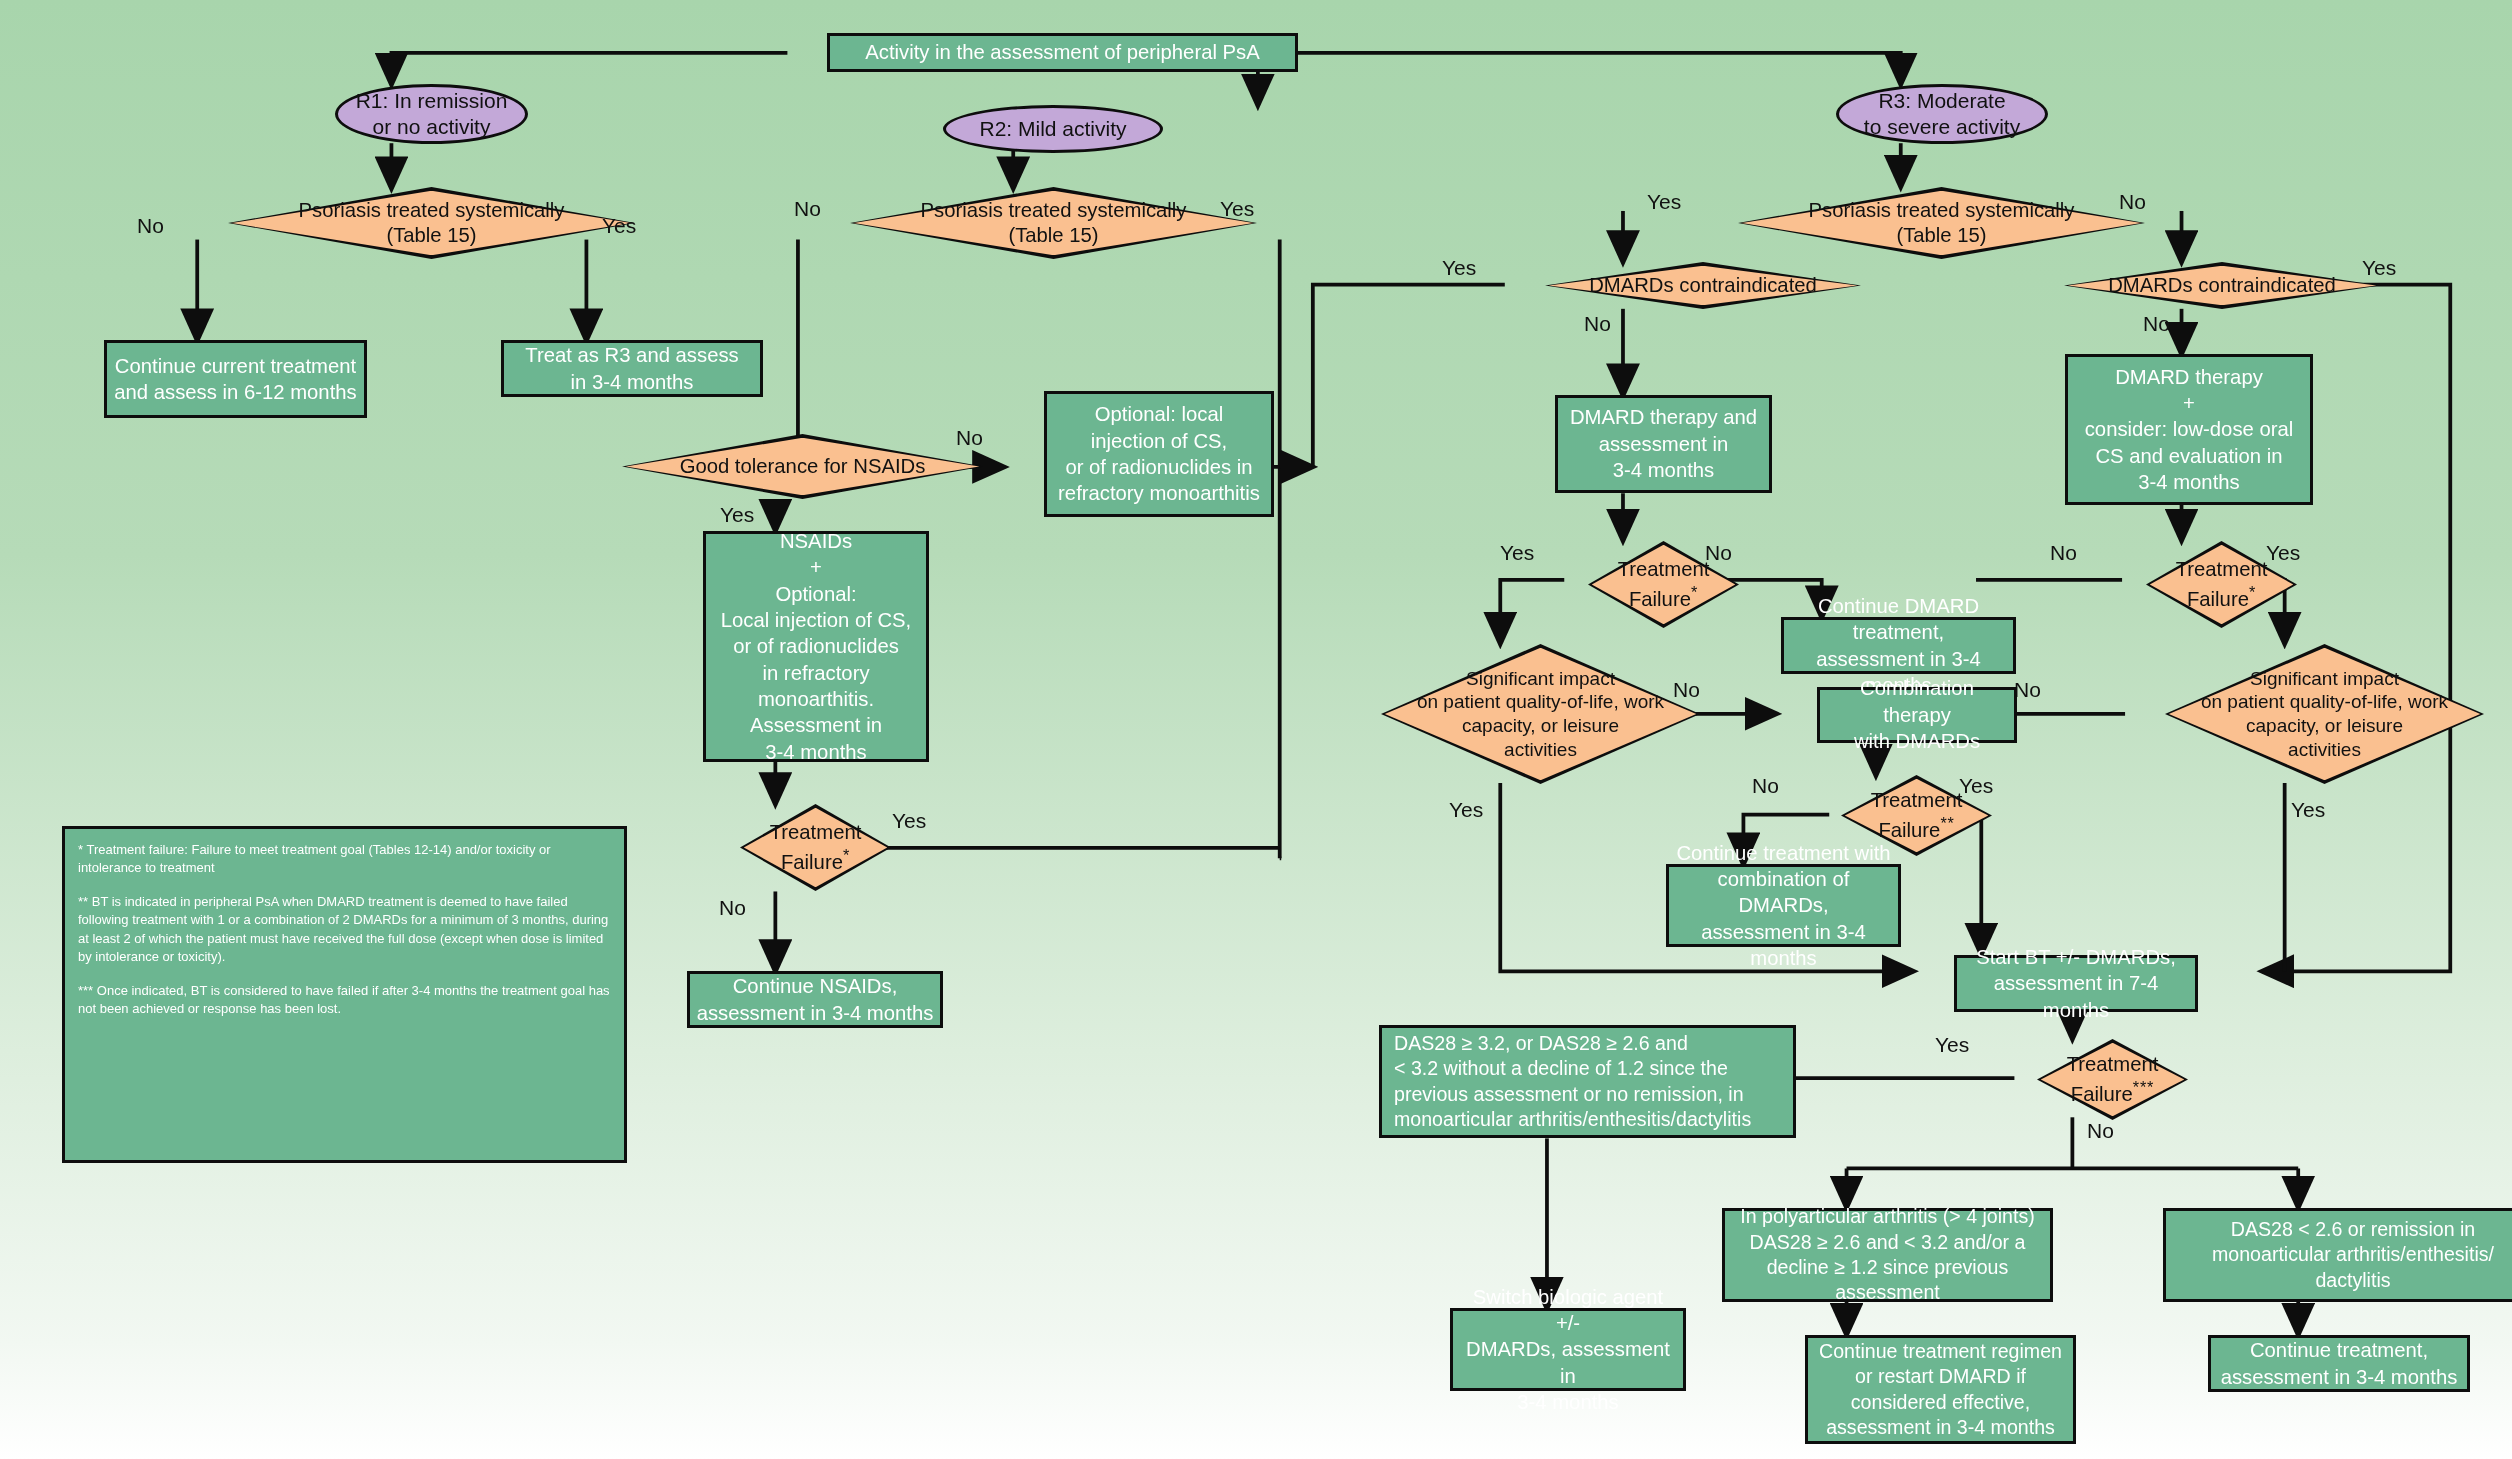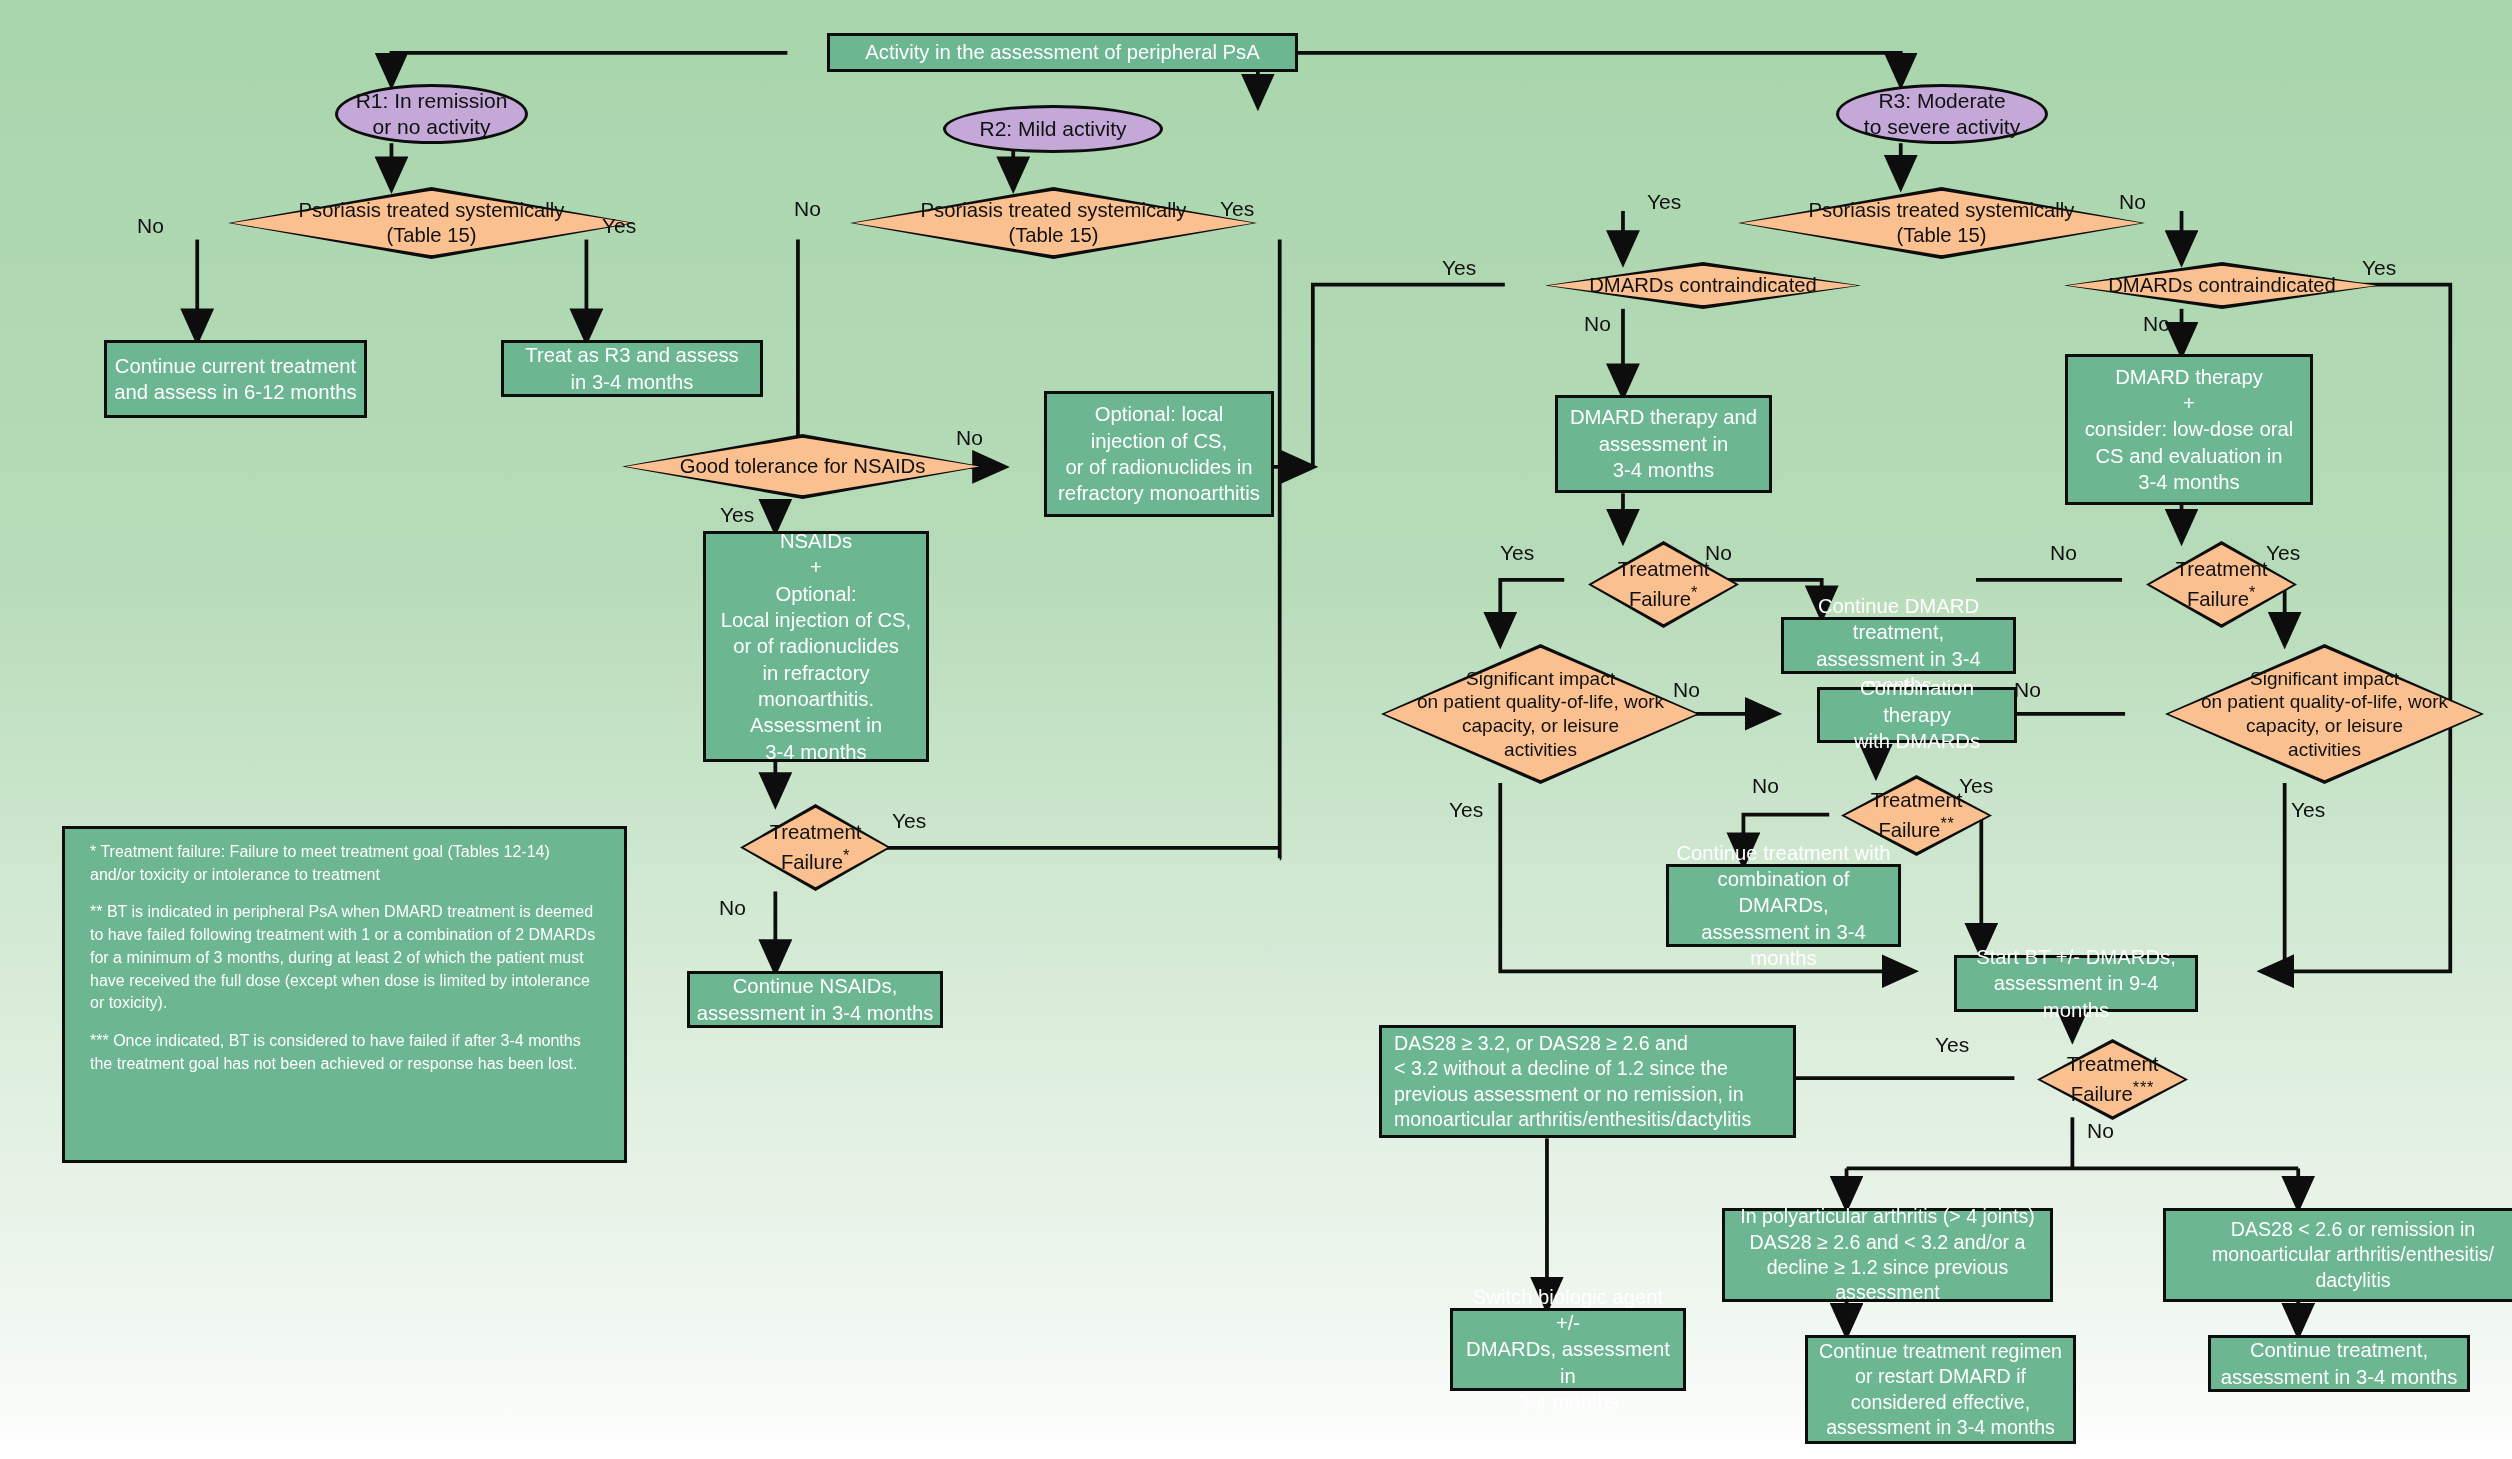--- a/index.html
+++ b/index.html
@@ -20,21 +20,21 @@
     color:#ffffff;
     font-size:20.3px;
     line-height:1.30;
     padding:4.5px 6px;
     white-space:pre-line;
   }
   .box.small{font-size:19.6px;}
   
   .legend{
     background:#6cb691;border:3.8px solid #0d0d0d;color:#ffffff;
-    font-size:16px;line-height:1.42;text-align:left;padding:12px 25px;
+    font-size:13px;line-height:1.42;text-align:left;padding:12px 13px;
     display:block;white-space:normal;box-sizing:border-box;
   }
   .legend p{margin:0 0 15px 0;}
   .legend p:last-child{margin-bottom:0;}
 
   
   .ellipse{
     background:#c3a8d8;border:3.8px solid #0d0d0d;border-radius:50%;
     color:#111;font-size:21px;line-height:1.25;white-space:pre-line;
   }
@@ -313,21 +313,21 @@
     <div class="dtext"><span>Treatment</span><br><span>Failure</span><span class="sup">**</span></div>
   </div>
   <div class="elabel" style="left:1752px;top:774px;">No</div>
   <div class="elabel" style="left:1959px;top:774px;">Yes</div>
 
   <div class="node box" style="left:1626px;top:864px;width:235px;height:83px;">Continue treatment with
 combination of DMARDs,
 assessment in 3-4 months</div>
 
   <div class="node box" style="left:1914px;top:955px;width:244px;height:57px;">Start BT +/- DMARDs,
-assessment in 9-4 months</div>
+assessment in 7-4 months</div>
 
   <div class="node diamond" style="left:1997px;top:1039px;width:151px;height:81px;">
     <div class="dshape-b" style="position:absolute;left:0;top:0;width:100%;height:100%;background:#0d0d0d;clip-path:polygon(50% 0,100% 50%,50% 100%,0 50%);"></div>
     <div class="dshape-f" style="position:absolute;left:3.8px;top:3.8px;width:calc(100% - 7.5px);height:calc(100% - 7.5px);background:#fac090;clip-path:polygon(50% 0,100% 50%,50% 100%,0 50%);"></div>
     <div class="dtext"><span>Treatment</span><br><span>Failure</span><span class="sup">***</span></div>
   </div>
   <div class="elabel" style="left:1935px;top:1033px;">Yes</div>
   <div class="elabel" style="left:2087px;top:1119px;">No</div>
 
   <div class="node box small" style="left:1339px;top:1025px;width:417px;height:113px;text-align:left;justify-content:flex-start;padding-left:12px;">DAS28 ≥ 3.2, or DAS28 ≥ 2.6 and

